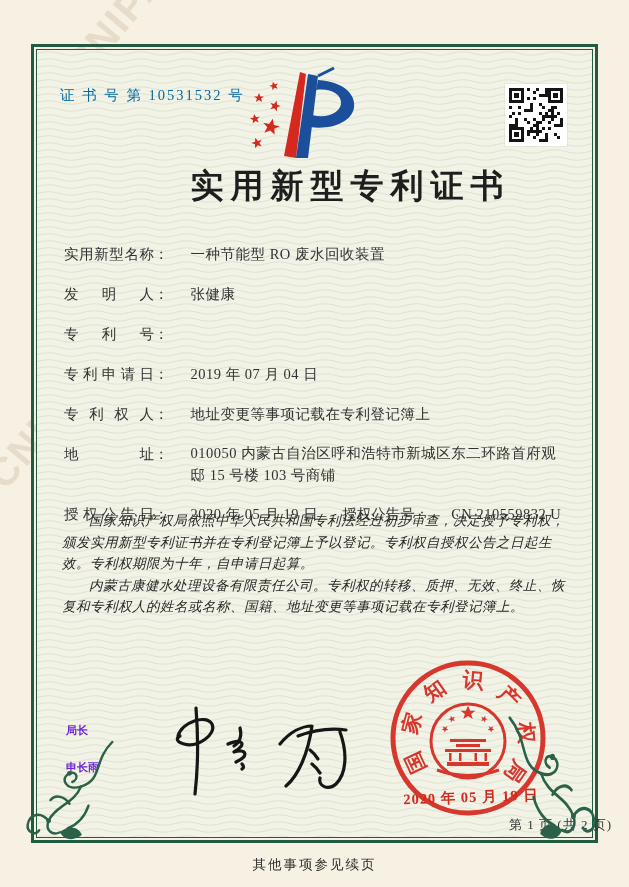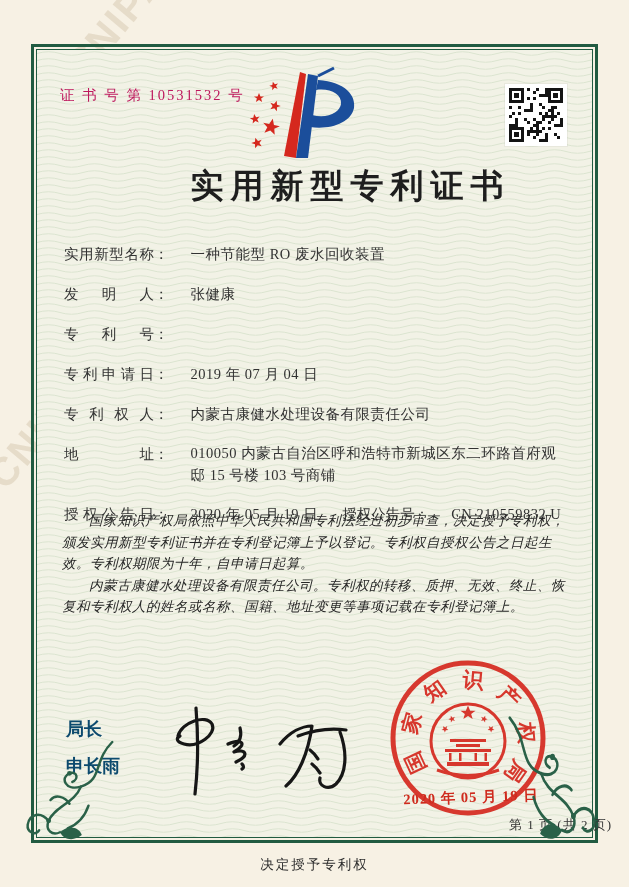--- a/index.html
+++ b/index.html
@@ -16,40 +16,40 @@
 
   
   .cert{position:absolute;left:31px;top:44px;width:561px;height:793px;
         border:3px solid #215b41;z-index:2;}
   .cert-inner{position:absolute;left:2px;top:2px;right:2px;bottom:2px;border:1px solid #215b41;}
   .waves{position:absolute;left:0;top:0;z-index:0;}
   .flourish{position:absolute;z-index:6;}
 
   
   .abs{position:absolute;z-index:5;}
-  .cert-no{left:60px;top:86px;font-size:14.5px;color:#be185d;letter-spacing:2px;text-align:right;}
+  .cert-no{left:60px;top:86px;font-size:14.5px;color:#0369a1;letter-spacing:2px;text-align:right;}
   .logo{left:244px;top:66px;}
   .qr{left:505px;top:84px;width:62px;height:62px;background:#fff;padding:0;box-shadow:0 0 0 1px rgba(0,0,0,0.04);}
   .title{left:0;top:164px;width:629px;text-align:center;font-size:33px;font-weight:bold;
          color:#1e1e1e;letter-spacing:7px;padding-left:36px;}
 
   .fields{left:64px;top:242px;width:500px;font-size:14.5px;color:#323232;}
   .frow{display:flex;align-items:flex-start;line-height:24px;margin-bottom:16px;}
   .lbl{display:inline-block;width:90px;text-align:justify;text-align-last:justify;flex:0 0 90px;}
   .colon{flex:0 0 auto;}
   .val{margin-left:22px;letter-spacing:0.5px;}
   .frow.addr .val{max-width:372px;line-height:22px;}
   .pair2{margin-left:24px;display:flex;justify-content:center;}
 
   .body-text{left:62px;top:510px;width:508px;font-size:13.5px;line-height:21.5px;
              color:#262626;font-style:italic;}
   .body-text p{margin:0;text-indent:2em;letter-spacing:0.5px;}
 
-  .sig-block{left:66px;top:712px;font-family:Liberation Mono, monospace;
-             font-weight:600;font-size:18px;color:#0c4a6e;line-height:37px;}
+  .sig-block{left:66px;top:712px;font-family:Liberation Serif, serif;
+             font-weight:600;font-size:11px;color:#6d28d9;line-height:37px;}
   .sig-svg{left:162px;top:698px;}
 
   .seal{left:383px;top:653px;z-index:4;}
   .seal-date{left:386px;top:788px;width:170px;text-align:center;color:#cf2a1d;
              font-size:14.5px;font-weight:bold;letter-spacing:1px;transform:rotate(-2deg);z-index:5;}
 
   .page-num{left:0;top:816px;width:612px;text-align:right;font-size:13px;color:#333;letter-spacing:1px;}
   .footer-note{left:0;top:856px;width:629px;text-align:center;font-size:13.5px;color:#2d2d2d;letter-spacing:2px;}
 </style>
 </head>
@@ -229,21 +229,21 @@
         <span class="colon">：</span>
     </div>
     <div class="frow">
       <span class="lbl">专利申请日</span>
         <span class="colon">：</span>
       <span class="val">2019 年 07 月 04 日</span>
     </div>
     <div class="frow">
       <span class="lbl">专利权人</span>
         <span class="colon">：</span>
-      <span class="val">内蒙古康健水处理设备有限责任公司</span>
+      <span class="val">地址变更等事项记载在专利登记簿上</span>
     </div>
     <div class="frow addr">
       <span class="lbl">地址</span>
         <span class="colon">：</span>
       <span class="val">010050 内蒙古自治区呼和浩特市新城区东二环路首府观邸 15 号楼 103 号商铺</span>
     </div>
     <div class="frow">
       <span class="lbl">授权公告日</span>
         <span class="colon">：</span>
       <span class="val">2020 年 05 月 19 日</span>
@@ -319,15 +319,15 @@
       <rect x="76" y="100" width="2.5" height="8"></rect>
       <rect x="91.5" y="100" width="2.5" height="8"></rect>
       <rect x="101.5" y="100" width="2.5" height="8"></rect>
       <rect x="64" y="109" width="42" height="4"></rect>
       <path d="M54,117 Q85,128 116,117" fill="none" stroke="#d5281e" stroke-width="3"></path>
     </g>
   </svg>
   <div class="abs seal-date">2020 年 05 月 19 日</div>
 
   <div class="abs page-num">第 1 页 (共 2 页)</div>
-  <div class="abs footer-note">决定授予专利权</div>
+  <div class="abs footer-note">其他事项参见续页</div>
 
 </div>
 
 </body></html>

